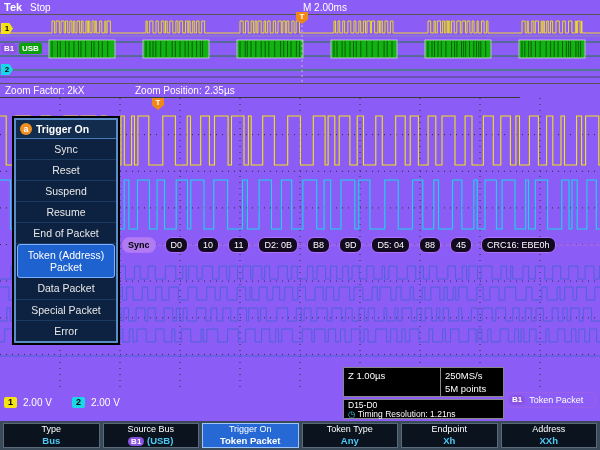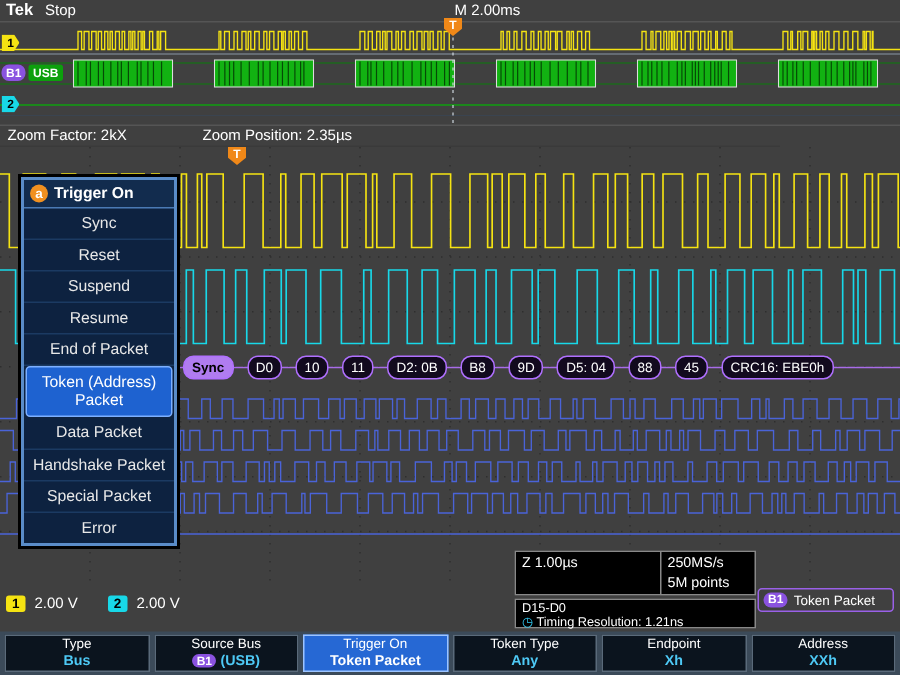--- a/index.html
+++ b/index.html
@@ -1,16 +1,16 @@
 <!DOCTYPE html>
 <html><head>
 <meta charset="utf-8">
 <style>
   html,body{margin:0;padding:0;background:#000;}
-  #screen{position:relative;width:600px;height:450px;background:#404040;overflow:hidden;
+  #screen{position:relative;width:600px;height:450px;background:#8b5cf6;overflow:hidden;
           font-family:"Liberation Sans",sans-serif;color:#fff;}
 
   
   .brand{position:absolute;left:4px;top:1px;font-weight:bold;font-size:11px;}
   .acq{position:absolute;left:30px;top:2px;font-size:10px;}
   .timebase{position:absolute;left:303px;top:2px;font-size:10px;}
   .tflag{position:absolute;width:12px;height:12px;background:#f08818;color:#fff;font-size:8px;
          font-weight:bold;text-align:center;line-height:10px;
          clip-path:polygon(0 0,100% 0,100% 60%,50% 100%,0 60%);z-index:5;}
   #tflag-top{left:296px;top:12px;}
@@ -163,21 +163,20 @@
       <span class="knob">a</span>
       <span>Trigger On</span>
     </div>
     <div class="mi">Sync</div>
     <div class="mi">Reset</div>
     <div class="mi">Suspend</div>
     <div class="mi">Resume</div>
     <div class="mi">End of Packet</div>
     <div class="mi sel">Token (Address) Packet</div>
     <div class="mi">Data Packet</div>
-    <div class="mi">Handshake Packet</div>
     <div class="mi">Special Packet</div>
     <div class="mi">Error</div>
   </div>
 
   <div class="rbox" id="rbox-zoom">
     <div>Z 1.00µs</div>
     <div class="orange">
       <span>T→▼</span>
       <span>-2.20800µs</span>
     </div>

